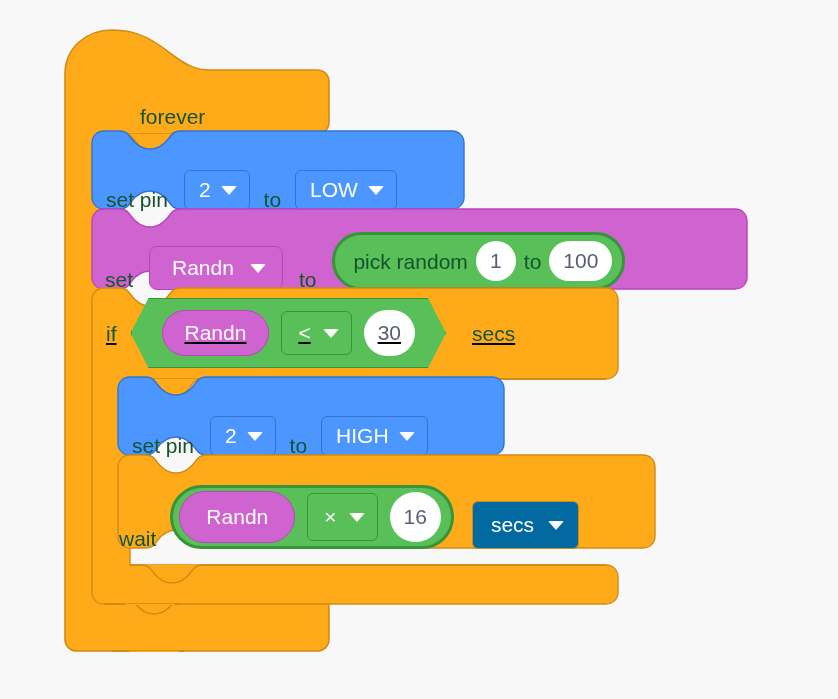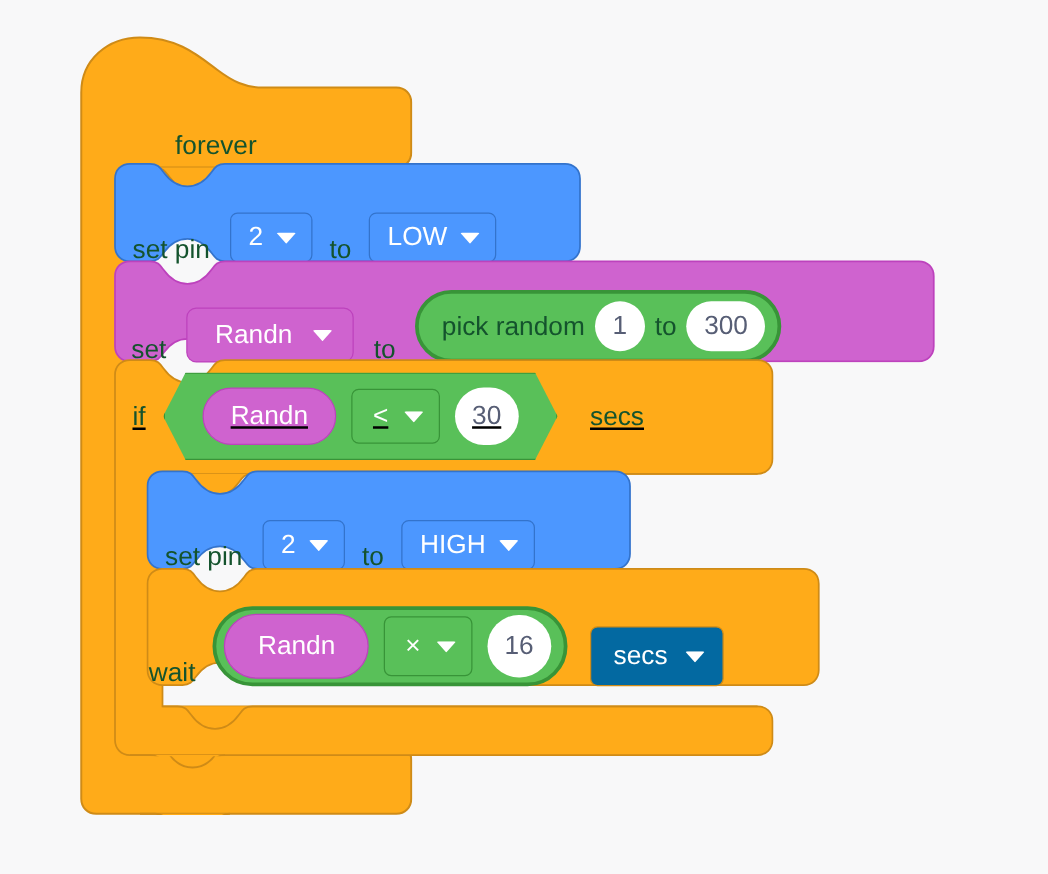--- a/index.html
+++ b/index.html
@@ -272,21 +272,21 @@
       <span class="field-drop drop-magenta" style="height:44px; padding:0 16px 0 22px; gap:16px; border-radius:8px;">
         <span class="txt">Randn</span>
         <span class="caret"></span>
       </span>
       <span class="blk-label">to</span>
 
       <span class="op-pill" style="height:58px; border-radius:29px; padding:0 10px 0 18px; gap:8px;">
         <span class="blk-label">pick random</span>
         <span class="num-input">1</span>
         <span class="blk-label">to</span>
-        <span class="num-input">300</span>
+        <span class="num-input">100</span>
       </span>
     </div>
   </div>
 
   <div class="stackwrap" style="left:91px; top:287px; width:528px; height:318px;">
     <svg width="528" height="318" viewBox="0 0 528 318" xmlns="http://www.w3.org/2000/svg">
       <path d="
         M 1 13
         C 1 6, 6 1, 13 1
         L 29 1

